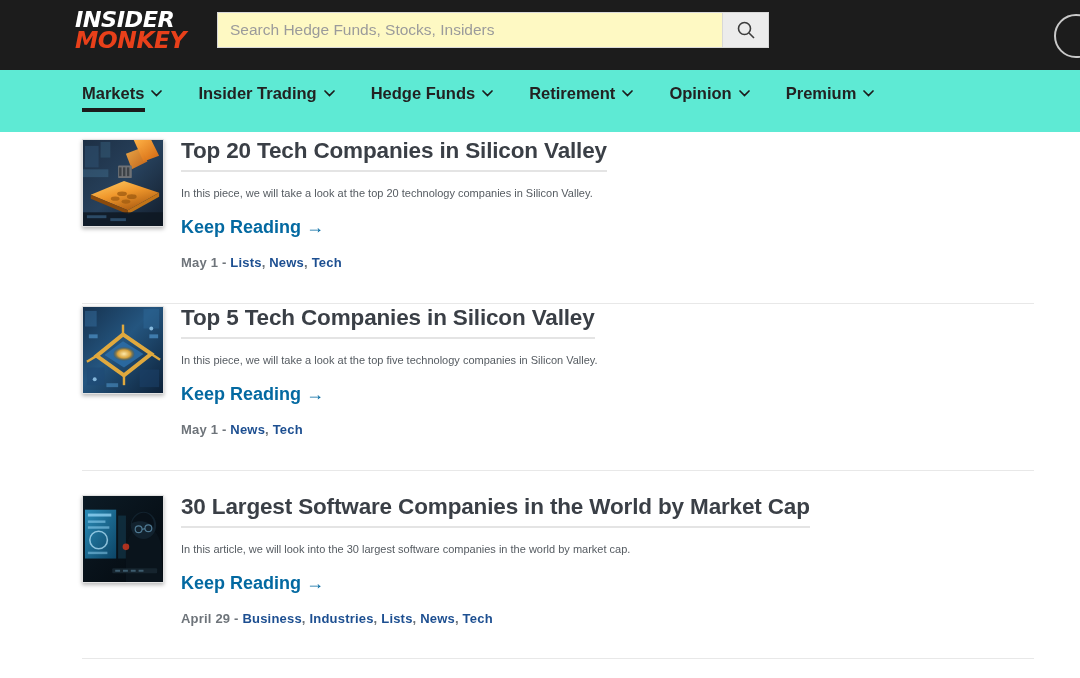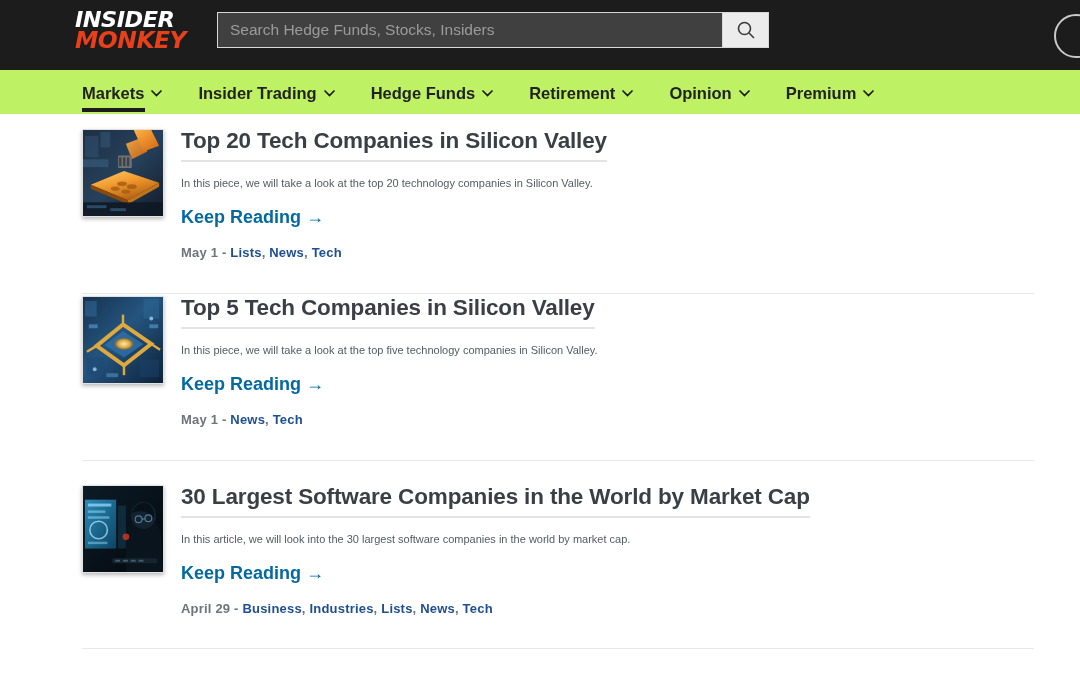--- a/index.html
+++ b/index.html
@@ -49,21 +49,21 @@
     width: 552px;
     height: 36px;
     display: flex;
     background: #fafafa;
     border: 1px solid #d8d8d8;
   }
   .searchinput {
     flex: 1;
     border: none;
     outline: none;
-    background: #404040;
+    background: #fef9c3;
     font-family: "Liberation Sans", sans-serif;
     font-size: 15.5px;
     color: #8d8d8d;
     padding: 0 12px;
   }
   .searchinput::placeholder { color: #9b9b9b; opacity: 1; }
   .searchbtn {
     width: 46px;
     background: #ececec;
     border: none;
@@ -80,22 +80,22 @@
     right: -18px;
     top: 14px;
     width: 44px;
     height: 44px;
     border: 2px solid #c9c9c9;
     border-radius: 50%;
   }
 
   
   .navbar {
-    height: 44px;
-    background: #bef264;
+    height: 62px;
+    background: #5eead4;
     position: relative;
   }
   .navinner {
     position: absolute;
     left: 82px;
     top: 0;
     height: 47px;
     display: flex;
     align-items: center;
     gap: 36px;
@@ -122,21 +122,21 @@
     left: 0;
     right: 17px;
     bottom: 5px;
     height: 4px;
     background: #1c1c1c;
   }
 
   
   .content {
     position: relative;
-    padding-top: 12px;
+    padding-top: 4px;
   }
   .article {
     position: relative;
     display: flex;
     padding: 0 0 0 82px;
     margin-top: 0;
   }
   .thumb {
     width: 82px;
     height: 88px;

